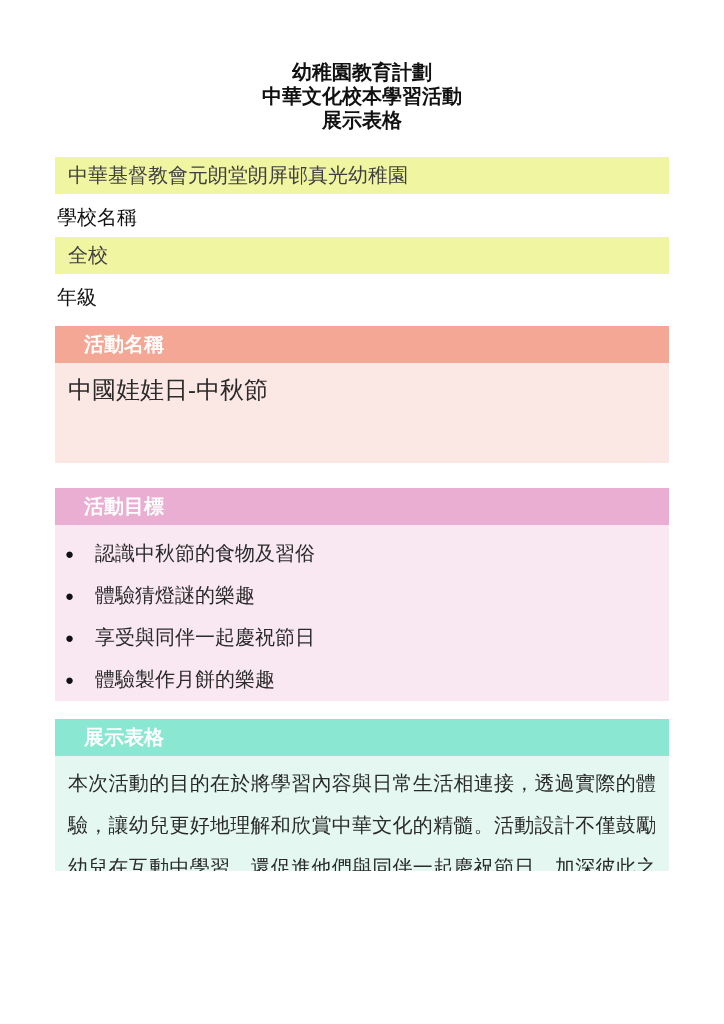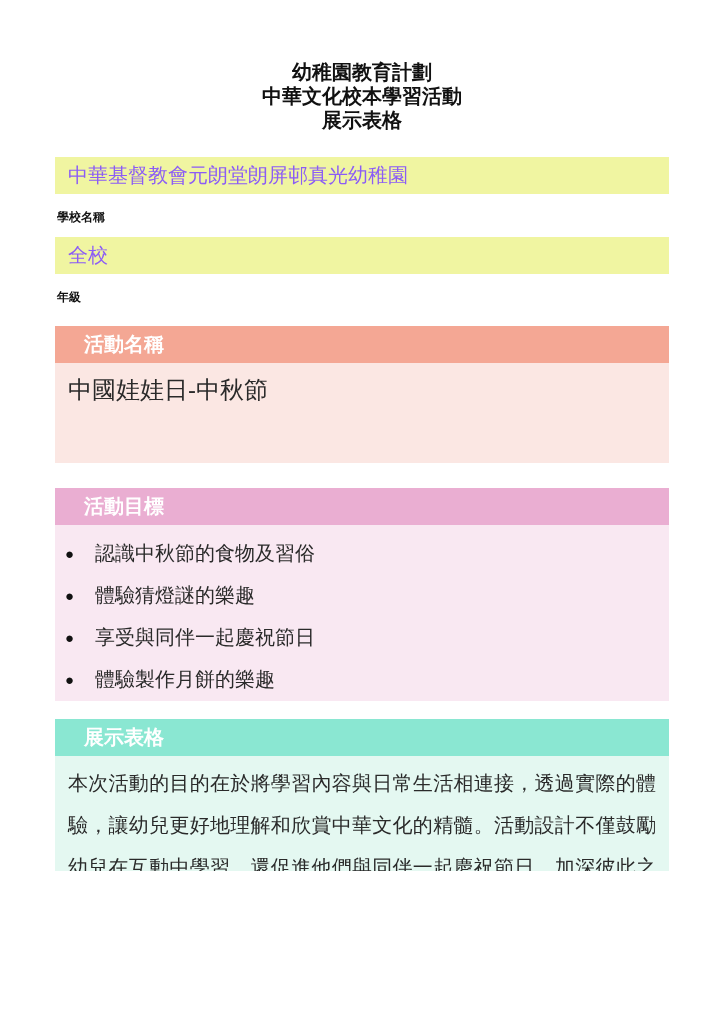--- a/index.html
+++ b/index.html
@@ -29,26 +29,26 @@
   }
   
   .hl-bar {
     background: var(--highlight-yellow);
     height: 37px;
     display: flex;
     align-items: center;
     padding: 0 13px;
     box-sizing: border-box;
     font-size: 20px;
-    color: #8b5cf6;
+    color: #404040;
   }
   .hl-bar.bold { font-weight: bold; color: #111111; }
   .field-label {
-    font-weight: bold;
-    font-size: 12px;
+    font-weight: normal;
+    font-size: 20px;
     color: #111111;
     margin: 11px 0 8px 2px;
     line-height: 24px;
   }
   .two-col {
     display: flex;
     gap: 38px;
   }
   .two-col .col { flex: 1 1 0; }
   

